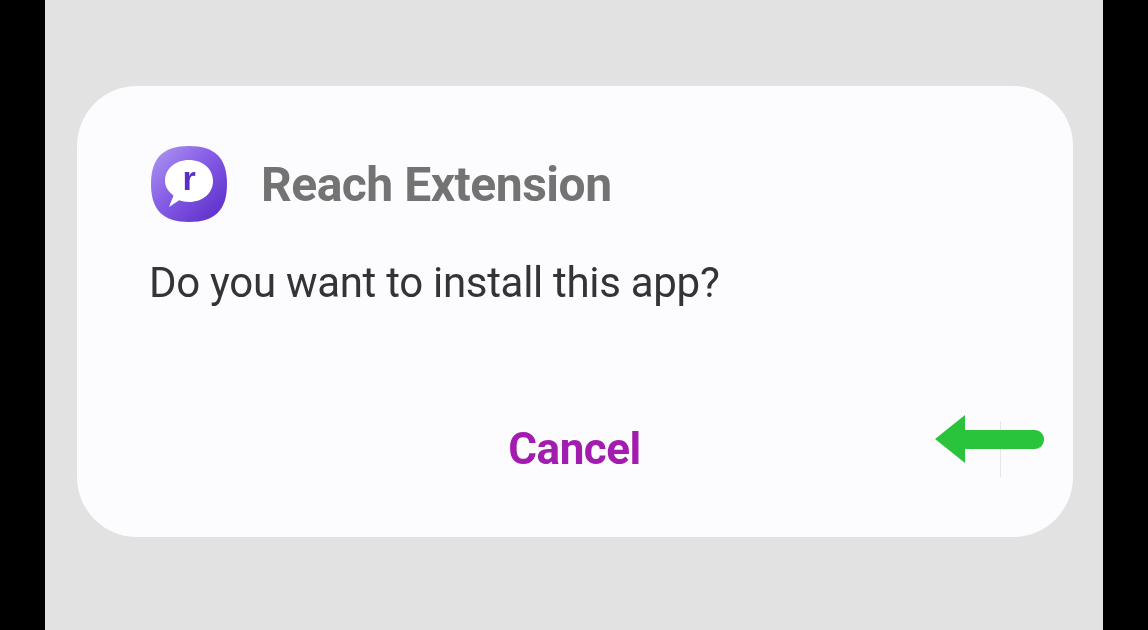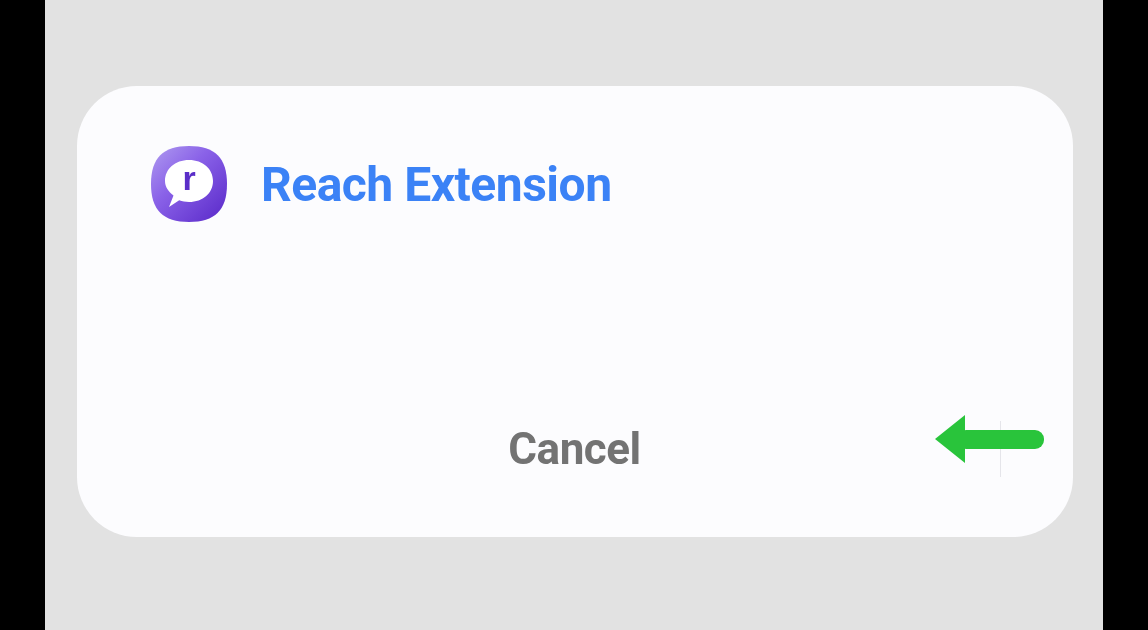--- a/index.html
+++ b/index.html
@@ -41,21 +41,21 @@
       gap: 32px;
     }
     .app-icon {
       width: 80px;
       height: 80px;
       flex-shrink: 0;
     }
     .app-title {
       font-size: 48px;
       font-weight: 700;
-      color: #3b82f6;
+      color: #737373;
       letter-spacing: -0.5px;
     }
     .prompt {
       margin-top: 34px;
       font-size: 42px;
       font-weight: 400;
       color: #333338;
       letter-spacing: -0.3px;
     }
     .button-row {
@@ -65,21 +65,21 @@
       align-items: center;
       justify-content: center;
       position: relative;
     }
     .btn {
       flex: 1;
       background: transparent;
       border: none;
       font-size: 44px;
       font-weight: 700;
-      color: #737373;
+      color: #a21caf;
       cursor: pointer;
       text-align: center;
       padding: 12px 0;
       font-family: inherit;
       letter-spacing: -0.5px;
     }
     .divider {
       width: 1px;
       height: 56px;
       background: #e5e5ea;
@@ -111,20 +111,21 @@
         <path d="M40 2 C66 2 78 14 78 40 C78 66 66 78 40 78 C14 78 2 66 2 40 C2 14 14 2 40 2 Z" fill="url(#iconGrad)"></path>
 
         <path d="M40 16 C54 16 64 25 64 37 C64 49 54 58 40 58 C36.5 58 33.2 57.4 30.2 56.3 L20 63 L24.5 51.5 C19.5 47.8 16 42.8 16 37 C16 25 26 16 40 16 Z" fill="#ffffff"></path>
 
         <text x="40" y="46" font-family="Arial, sans-serif" font-size="34" font-weight="700" fill="#5a2ec8" text-anchor="middle">r</text>
       </svg>
     </span>
     <h1 class="app-title">Reach Extension</h1>
   </div>
 
+  <p class="prompt">Do you want to install this app?</p>
 
   <div class="button-row">
     <button class="btn">Cancel</button>
     <div class="divider"></div>
   </div>
 </div>
 
 <span class="arrow">
   <svg width="115" height="58" viewBox="0 0 115 58">
     <g fill="#29c43b">

